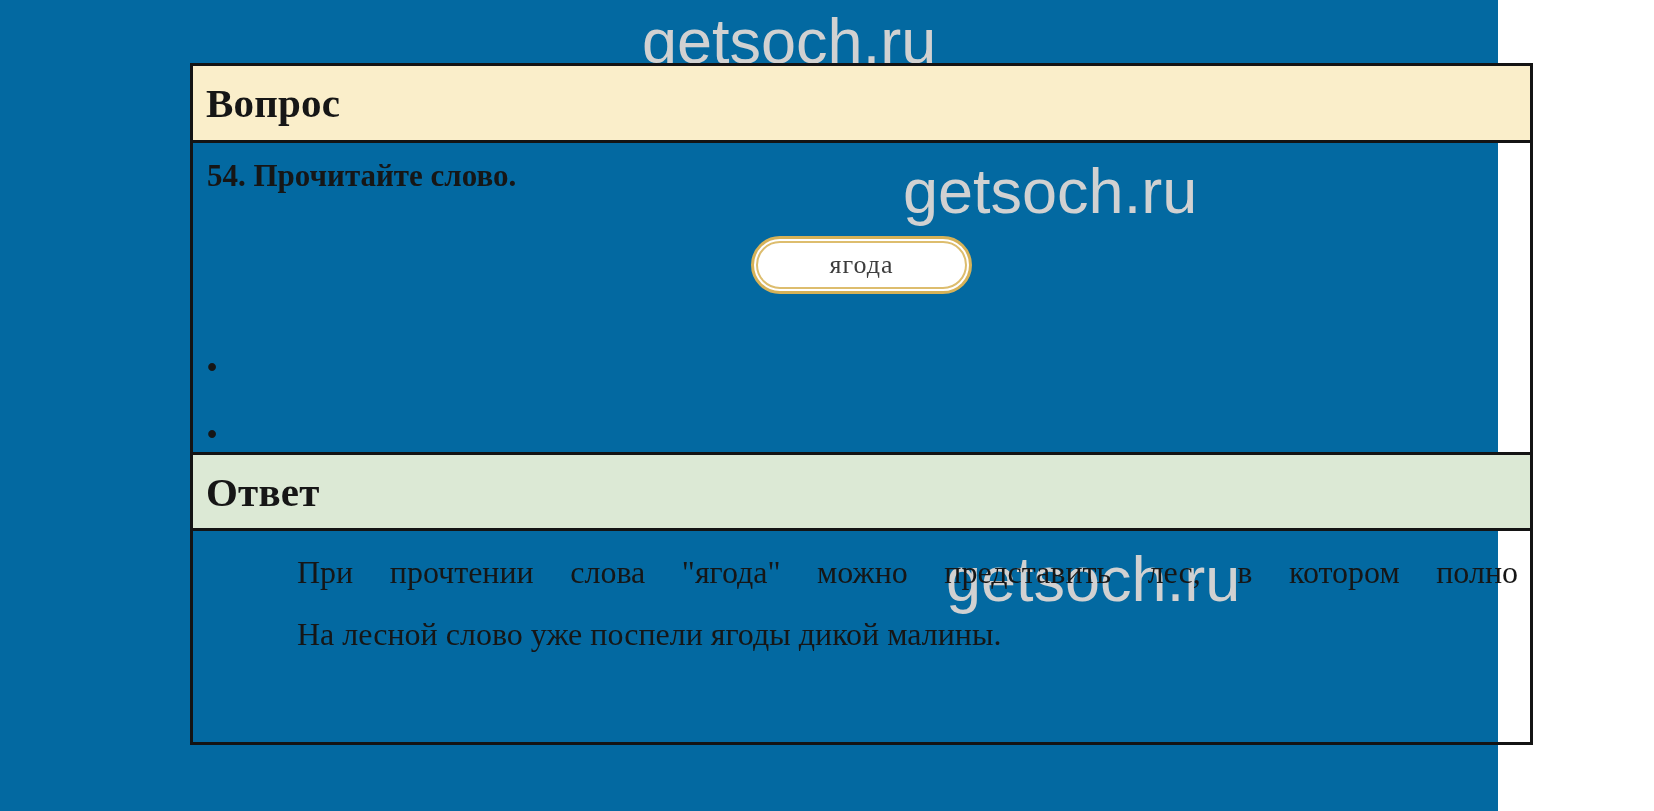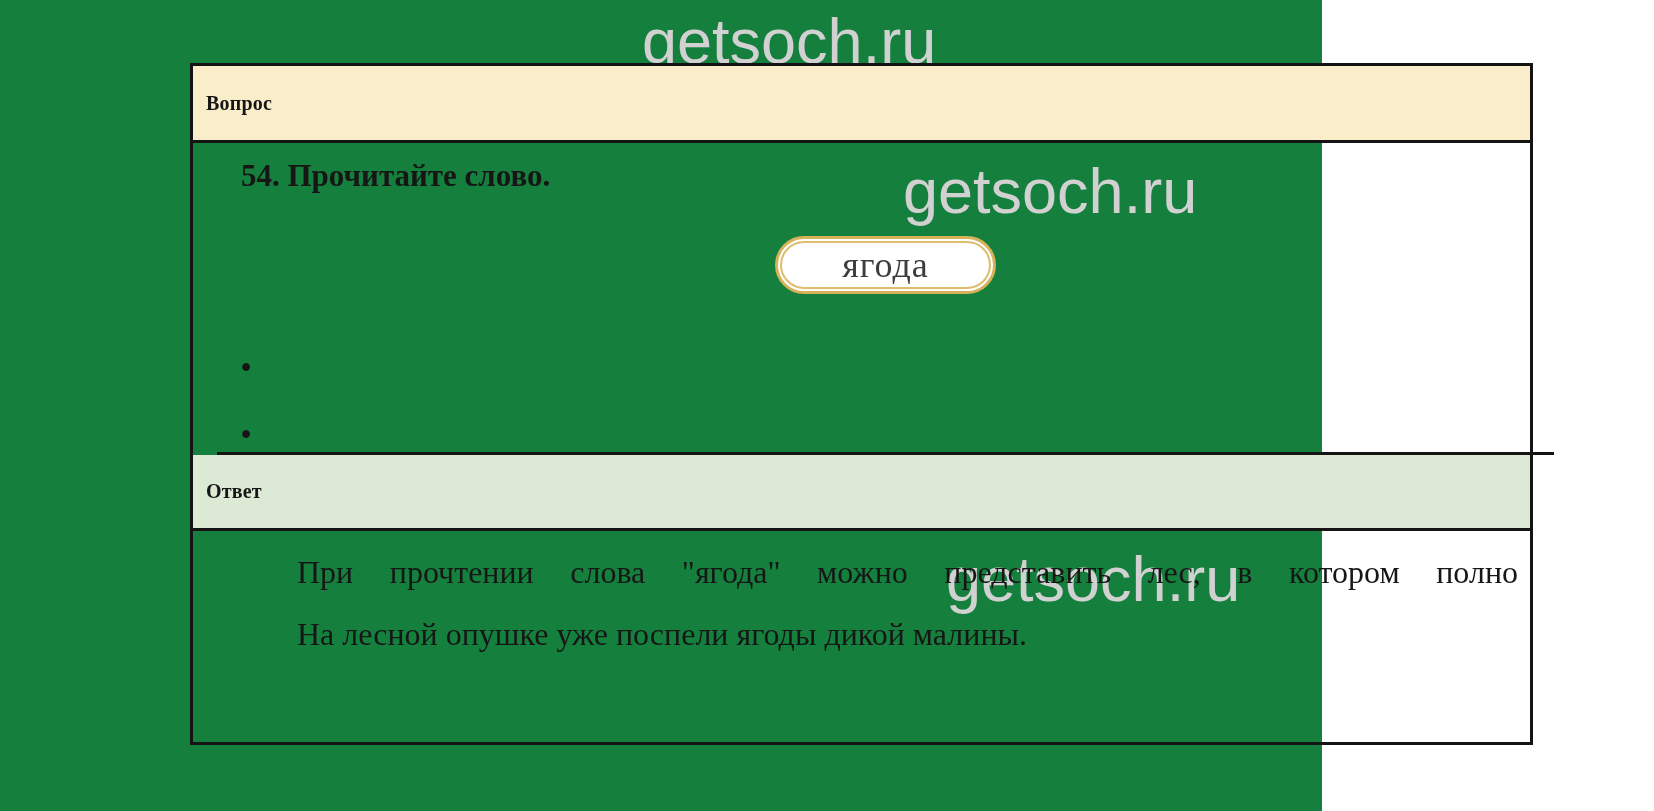--- a/index.html
+++ b/index.html
@@ -1,19 +1,19 @@
 <!DOCTYPE html>
 <html style="--watermark_gray: #d1d1d1; --question_header_bg: #faeeca; --answer_header_bg: #dce9d5; --table_border: #141414; --card_border_gold: #d6b258; --card_border_gold_light: #ddbd6e; --text: #161616;"><head>
 <meta charset="utf-8">
 <style>
   * { margin: 0; padding: 0; box-sizing: border-box; }
   html, body { width: 1654px; height: 811px; background: #ffffff; overflow: hidden; }
   body { font-family: "Liberation Serif", "DejaVu Serif", serif; color: var(--text, #161616); }
 
-  .page { position: relative; width: 1322px; height: 811px; background: #15803d; }
+  .page { position: relative; width: 1498px; height: 811px; background: #0369a1; }
 
   
   .watermark {
     position: absolute;
     z-index: 1;
     font-family: "Liberation Sans", "DejaVu Sans", sans-serif;
     font-size: 63px;
     line-height: 1;
     color: var(--watermark_gray, #d1d1d1);
     white-space: nowrap;
@@ -39,30 +39,29 @@
 
   .header-row {
     height: 77px;
     display: flex;
     align-items: center;
     padding-left: 13px;
   }
   .header-row.question { height: 77px; background: var(--question_header_bg, #faeeca); }
   .header-row.answer   { height: 76px; background: var(--answer_header_bg, #dce9d5); text-align: right; }
   .header-label {
-    font-size: 20px;
+    font-size: 41px;
     font-weight: bold;
     letter-spacing: 0.2px;
   }
 
   .question-body {
     height: 312px;
-    padding: 0 24px;
+    padding: 0 14px;
     background: transparent;
-    margin-left: 24px;
   }
   .task-title {
     margin-top: 13px;
     font-size: 31px;
     font-weight: bold;
     line-height: 40px;
   }
 
   .word-card {
     width: 221px;
@@ -77,21 +76,21 @@
   }
   .word-card-inner {
     width: 100%; height: 100%;
     border: 2px solid var(--card_border_gold_light, #ddbd6e);
     border-radius: 25px;
     display: flex;
     align-items: center;
     justify-content: center;
   }
   .word-card-label {
-    font-size: 36px;
+    font-size: 26px;
     color: #3d3d3d;
     letter-spacing: 1px;
   }
 
   .bullet-line {
     display: flex;
     align-items: baseline;
     font-size: 31px;
     font-weight: bold;
     line-height: 38px;
@@ -148,17 +147,17 @@
         <span class="bullet-marker">•</span>
       </div>
     </div>
 
     <div class="row row-sep header-row answer">
       <span class="header-label">Ответ</span>
     </div>
 
     <div class="row answer-body">
       <div class="answer-line indent justified">При прочтении слова "ягода" можно представить лес, в котором полно</div>
-      <div class="answer-line indent">На лесной опушке уже поспели ягоды дикой малины.</div>
+      <div class="answer-line indent">На лесной слово уже поспели ягоды дикой малины.</div>
     </div>
 
   </div>
 </div>
 
 </body></html>

